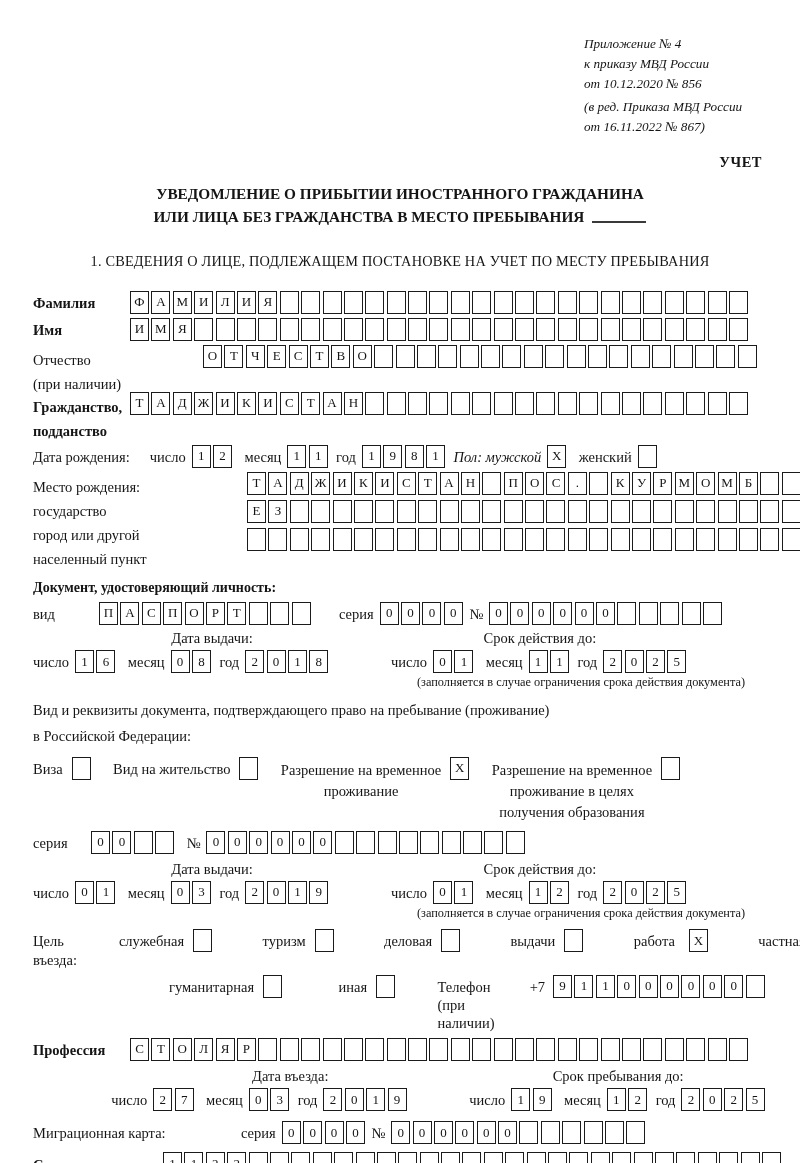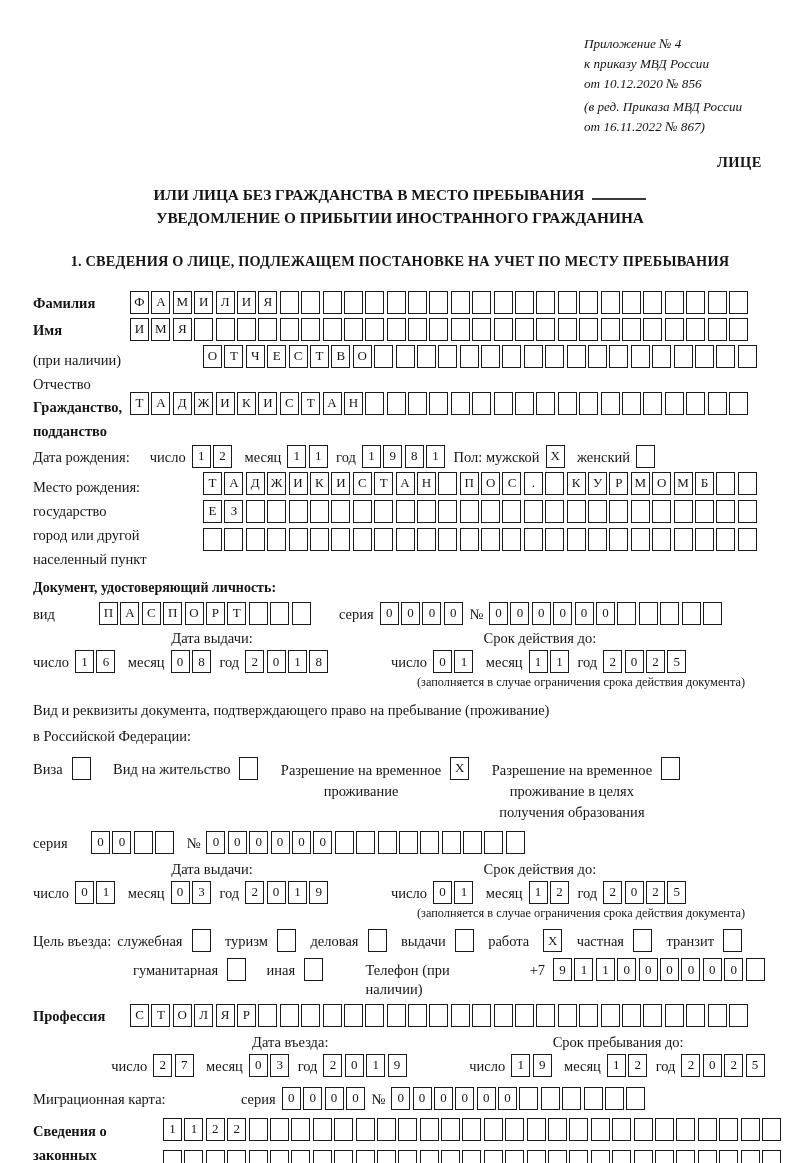--- a/index.html
+++ b/index.html
@@ -11,21 +11,21 @@
   .page{padding:34px 33px 0 33px;box-sizing:border-box;}
 
   
   .appendix{margin-left:551px;font-size:13.2px;line-height:1.5;font-style:italic;}
   .appendix .gap{height:4px;}
   .forma{font-weight:bold;text-align:right;margin:16px 5px 12px 0;font-size:14.5px;letter-spacing:.5px;}
 
   
   .title{font-weight:bold;text-align:center;font-size:15.3px;line-height:1.45;}
   .title-underline{display:inline-block;width:54px;border-bottom:2.2px solid #3a3a3a;height:1em;vertical-align:baseline;margin-left:8px;}
-  .section-head{font-weight:bold;text-align:center;font-size:14.3px;margin:24px 0 20px 0;letter-spacing:.2px;}
+  .section-head{font-weight:normal;text-align:center;font-size:14.3px;margin:24px 0 20px 0;letter-spacing:.2px;}
 
   
   .row{display:flex;align-items:flex-start;margin-bottom:4px;}
   .lbl{flex:none;padding-top:3px;}
   .w97{width:97px;font-weight:bold;}
   .w170{width:170px;}
   .cells{display:flex;flex-wrap:nowrap;flex:none;}
   .cell{
     box-sizing:border-box;flex:none;
     width:19px;height:23px;border:1.8px solid #1b1b1b;margin-right:2.4px;
@@ -51,43 +51,43 @@
   
   .opt{display:inline-flex;align-items:flex-start;}
   .opt .cell{margin-left:9px;}
   .opt .txt{padding-top:3px;}
   .opt .txt.center{text-align:center;line-height:1.45;}
   .permit-row{display:flex;align-items:flex-start;margin:12px 0 2px 0;}
   .permit-row .opt{margin-right:20px;}
   .permit-row .opt:last-child{margin-right:0;}
 
   .purpose-line{display:flex;align-items:flex-start;margin-bottom:6px;}
-  .purpose-line .opt{margin-right:12px;}
+  .purpose-line .opt{margin-right:12px;margin-left:36px;}
   .purpose-line .lead{padding-top:3px;margin-right:6px;}
   .indent100{margin-left:100px;}
   .phone-prefix{padding:3px 8px 0 18px;}
 </style>
 </head>
 <body>
 
 <div class="page">
 
   <div class="appendix">
     <div>Приложение № 4</div>
     <div>к приказу МВД России</div>
     <div>от 10.12.2020 № 856</div>
     <div class="gap"></div>
     <div>(в ред. Приказа МВД России</div>
     <div>от 16.11.2022 № 867)</div>
   </div>
-  <div class="forma">ЛИЦЕ</div>
+  <div class="forma">УЧЕТ</div>
 
   <div class="title">
+    <div>УВЕДОМЛЕНИЕ О ПРИБЫТИИ ИНОСТРАННОГО ГРАЖДАНИНА</div>
     <div><span>ИЛИ ЛИЦА БЕЗ ГРАЖДАНСТВА В МЕСТО ПРЕБЫВАНИЯ</span><span class="title-underline"></span></div>
-    <div>УВЕДОМЛЕНИЕ О ПРИБЫТИИ ИНОСТРАННОГО ГРАЖДАНИНА</div>
   </div>
 
   <div class="section-head">1. СВЕДЕНИЯ О ЛИЦЕ, ПОДЛЕЖАЩЕМ ПОСТАНОВКЕ НА УЧЕТ ПО МЕСТУ ПРЕБЫВАНИЯ</div>
 
   <div class="row">
     <div class="lbl w97">Фамилия</div>
     <div class="cells">
         <span class="cell">Ф</span>
         <span class="cell">А</span>
         <span class="cell">М</span>
@@ -150,22 +150,22 @@
         <span class="cell"></span>
         <span class="cell"></span>
         <span class="cell"></span>
         <span class="cell"></span>
         <span class="cell"></span>
       </div>
   </div>
 
   <div class="row">
     <div class="lbl w170 multi-lbl">
+      <div>Отчество</div>
       <div>(при наличии)</div>
-      <div>Отчество</div>
     </div>
     <div class="cells">
         <span class="cell">О</span>
         <span class="cell">Т</span>
         <span class="cell">Ч</span>
         <span class="cell">Е</span>
         <span class="cell">С</span>
         <span class="cell">Т</span>
         <span class="cell">В</span>
         <span class="cell">О</span>
@@ -240,31 +240,31 @@
         <span class="cell">1</span>
         <span class="cell">1</span>
       </div>
     <div class="mini-lbl after" style="padding-left:6px;">год</div>
     <div class="cells">
         <span class="cell">1</span>
         <span class="cell">9</span>
         <span class="cell">8</span>
         <span class="cell">1</span>
       </div>
-    <div class="mini-lbl after" style="padding-left:6px;">Пол: мужской</div>
+    <div class="mini-lbl after" style="padding-left:6px;font-style:italic;">Пол: мужской</div>
     <div class="cells">
         <span class="cell">X</span>
       </div>
     <div class="mini-lbl after">женский</div>
     <div class="cells">
         <span class="cell"></span>
       </div>
   </div>
 
-  <div class="row" style="margin-top:2px;margin-bottom:0;">
+  <div class="row" style="margin-top:2px;margin-bottom:0;gap:44px;">
     <div class="lbl w170 multi-lbl">
       <div>Место рождения:</div>
       <div>государство</div>
       <div>город или другой</div>
       <div>населенный пункт</div>
     </div>
     <div class="stackrows">
       <div class="cells">
           <span class="cell">Т</span>
           <span class="cell">А</span>

